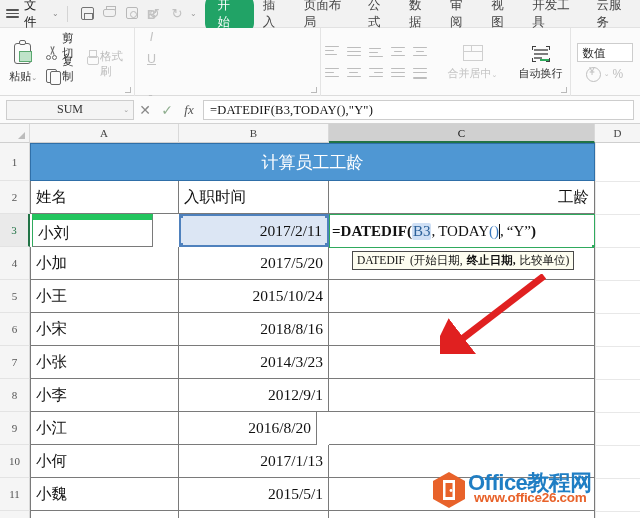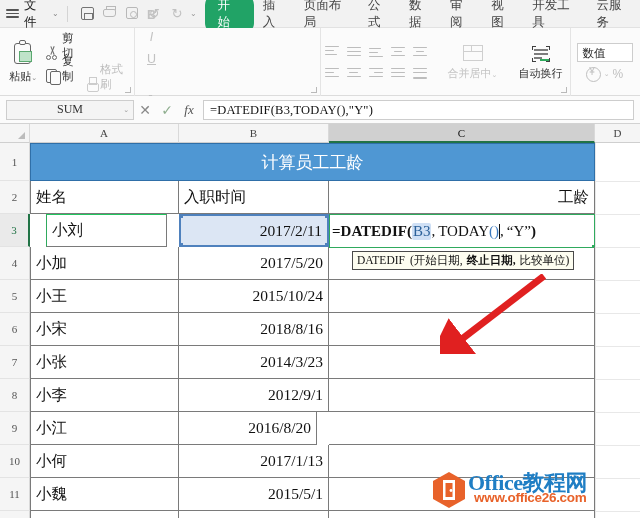--- a/index.html
+++ b/index.html
@@ -225,21 +225,21 @@
 
   
   .arrow { position: absolute; left: 440px; top: 150px; width: 110px; height: 80px; pointer-events: none; }
 
   
   .wm { position: absolute; left: 432px; top: 468px; width: 208px; height: 46px; pointer-events: none; }
   .wm-logo { position: absolute; left: 0; top: 3px; width: 34px; height: 38px; }
   .wm-main {
     position: absolute; left: 36px; top: 0px;
     font-size: 22px; font-weight: bold; color: #1f7ec4; letter-spacing: -.5px;
-    font-family: Liberation Serif, serif;
+    font-family: Liberation Sans, sans-serif;
   }
   .wm-main .cn { color: #1f7ec4; }
   .wm-sub {
     position: absolute; left: 42px; top: 22px;
     font-size: 13.5px; font-weight: bold; color: #e8622a;
     font-family: "Liberation Sans", sans-serif; letter-spacing: -.3px;
   }
 </style>
 </head>
 <body>
@@ -300,21 +300,21 @@
               <i></i>
             </span>
           <span>剪切</span>
         </div>
         <div class="clip-row">
           <span class="ci ci-copy"></span>
           <span>复制</span>
         </div>
       </div>
       <div class="clip-col" style="margin-left:2px;">
-        <div class="clip-row dim" style="height:43px;align-items:flex-end;margin-top:16px;">
+        <div class="clip-row dim" style="height:43px;align-items:flex-start;margin-top:16px;">
           <span class="ci ci-brush"></span>
           <span>格式刷</span>
         </div>
       </div>
       <div class="expander"></div>
     </div>
 
     <div class="rgroup fontgrp" style="width:186px;">
       <div class="fg-row">
         <div class="combo cb-font">
@@ -494,21 +494,21 @@
     <div class="cellline" style="left:595px;top:387px;width:45px;height:1px;"></div>
 
     <div class="cellline" style="left:595px;top:19px;width:1px;height:429px;"></div>
 
     <div class="cell titlecell" style="left:30px;top:19px;width:565px;height:38px;">计算员工工龄</div>
 
     <div class="cell tcell lb" style="left:30px;top:57px;width:149px;height:33px;">姓名</div>
     <div class="cell tcell" style="left:179px;top:57px;width:150px;height:33px;">入职时间</div>
     <div class="cell tcell right" style="left:329px;top:57px;width:266px;height:33px;">工龄</div>
 
-    <div class="cell tcell lb" style="left:46px;top:90px;width:121px;height:33px;border-left:1.5px solid #2faa5d;border-top:1px solid #22c55e;border-right:1px solid #7a7a7a;">小刘</div>
+    <div class="cell tcell lb" style="left:32px;top:90px;width:121px;height:33px;border-left:1.5px solid #2faa5d;border-top:6px solid #22c55e;border-right:1px solid #7a7a7a;">小刘</div>
 
     <div class="cell refcell" style="left:179px;top:90px;width:150px;height:33px;">
       <span>2017/2/11</span>
       <span class="hnd" style="left:-3px;top:-3px;"></span>
       <span class="hnd" style="right:-3px;top:-3px;"></span>
       <span class="hnd" style="left:-3px;bottom:-3px;"></span>
       <span class="hnd" style="right:-3px;bottom:-3px;"></span>
     </div>
 
     <div class="cell editcell" style="left:329px;top:90px;width:266px;height:34px;">

